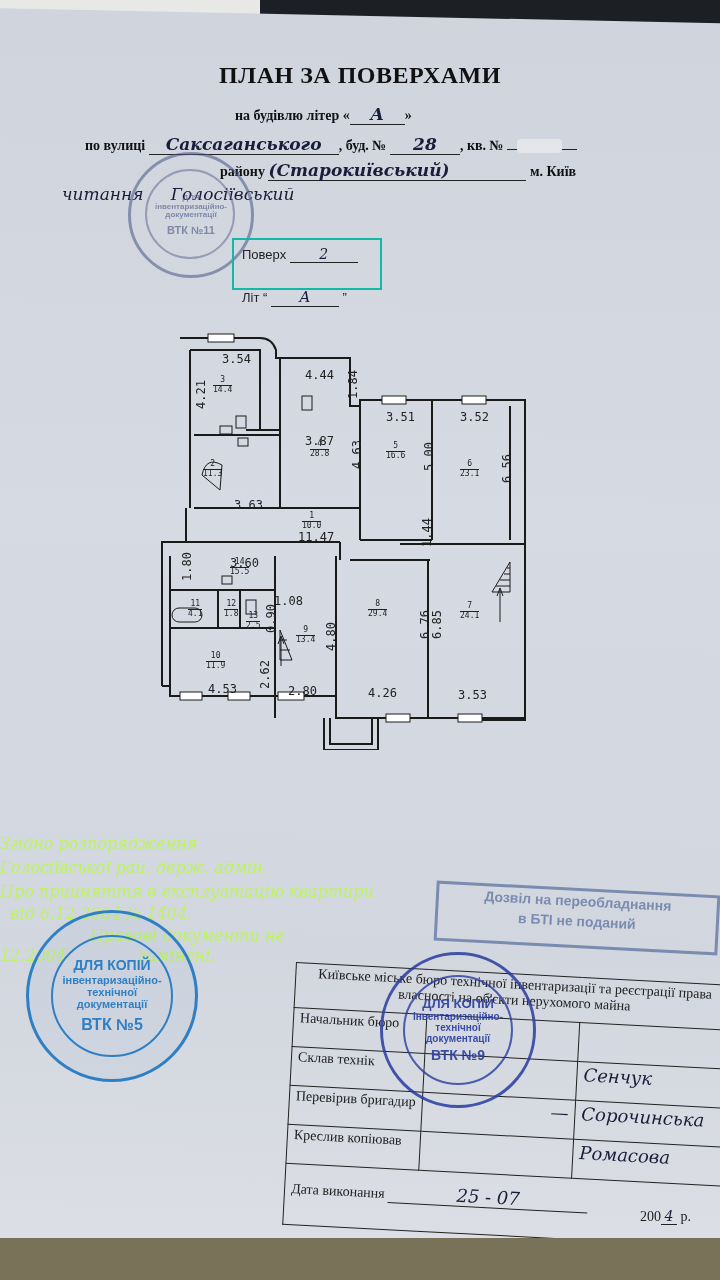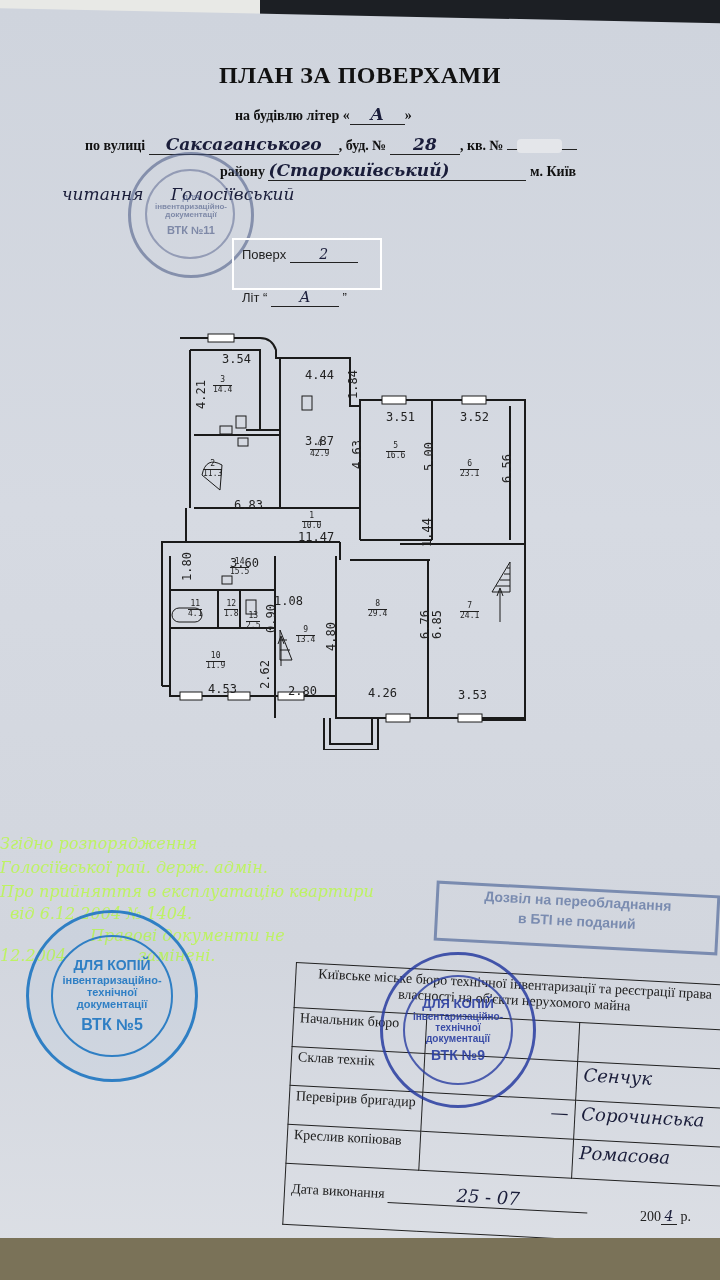--- a/index.html
+++ b/index.html
@@ -5,21 +5,21 @@
   html,body{margin:0;padding:0;}
   body{width:720px;height:1280px;position:relative;overflow:hidden;background:#6f6a55;font-family:"Liberation Serif",serif;}
   .bg-top{position:absolute;left:0;top:0;width:720px;height:40px;background:#1c1f24;}
   .bg-cloth{position:absolute;left:0;top:0;width:260px;height:50px;background:#e8e9e6;}
   .paper{position:absolute;left:-10px;top:8px;width:760px;height:1250px;background:linear-gradient(180deg,#cfd4dd 0%,#d6dae2 40%,#d2d6de 75%,#dcdfe5 100%);transform:rotate(1.2deg);transform-origin:0 0;}
   .abs{position:absolute;}
   .title{left:0;width:720px;top:62px;text-align:center;font-weight:bold;font-size:24px;color:#111;letter-spacing:0.5px;}
   .bold{font-weight:bold;font-size:14px;color:#111;}
   .hand{font-family:"DejaVu Serif",serif;font-style:italic;color:#1a1d3a;font-size:17px;}
   .uline{border-bottom:1px solid #222;display:inline-block;text-align:center;}
-  .floorbox{left:232px;top:238px;width:146px;height:48px;border:2px solid #ffffff;font-family:"Liberation Sans",sans-serif;font-size:13px;color:#222;}
+  .floorbox{left:232px;top:238px;width:146px;height:48px;border:2px solid #14b8a6;font-family:"Liberation Sans",sans-serif;font-size:13px;color:#222;}
   .stamp{border-radius:50%;border:3px solid;display:flex;flex-direction:column;align-items:center;justify-content:center;font-family:"Liberation Sans",sans-serif;font-weight:bold;text-align:center;line-height:1.1;}
   .stamp .inner{border-radius:50%;border:2px solid;position:absolute;}
   .room-label{position:absolute;font-family:"DejaVu Sans Mono",monospace;font-size:8px;color:#222;text-align:center;line-height:1;}
   .room-label .num{border-bottom:1px solid #222;display:block;padding-bottom:1px;}
   .dim{position:absolute;font-family:"DejaVu Sans Mono",monospace;font-size:12px;color:#222;}
   .dim.v{writing-mode:vertical-rl;transform:rotate(180deg);}
   .note{font-family:"DejaVu Serif",serif;font-style:italic;color:#bef264;font-size:16px;position:absolute;white-space:nowrap;}
   .rect-stamp{left:435px;top:888px;width:278px;height:54px;border:3px solid #6b7fa8;color:#6b7fa8;font-family:"Liberation Sans",sans-serif;font-weight:bold;font-size:14px;text-align:center;line-height:20px;transform:rotate(3deg);opacity:0.85;}
   table.sig{position:absolute;left:296px;top:962px;width:440px;border-collapse:collapse;font-family:"Liberation Serif",serif;font-size:14px;color:#222;transform:rotate(3deg);transform-origin:0 0;}
   table.sig td{border:1.5px solid #222;padding:2px 6px;vertical-align:top;height:34px;}
@@ -140,21 +140,21 @@
       <rect x="86" y="86" width="10" height="12"></rect>
       <rect x="70" y="96" width="12" height="8"></rect>
       <rect x="88" y="108" width="10" height="8"></rect>
       <rect x="152" y="66" width="10" height="14"></rect>
     </g>
   </svg>
 
   
   <div class="room-label" style="left:63px;top:46px;"><span class="num">3</span><span>14.4</span></div>
   <div class="room-label" style="left:53px;top:130px;"><span class="num">2</span><span>11.3</span></div>
-  <div class="room-label" style="left:160px;top:110px;"><span class="num">4</span><span>42.9</span></div>
+  <div class="room-label" style="left:160px;top:110px;"><span class="num">4</span><span>28.8</span></div>
   <div class="room-label" style="left:236px;top:112px;"><span class="num">5</span><span>16.6</span></div>
   <div class="room-label" style="left:310px;top:130px;"><span class="num">6</span><span>23.1</span></div>
   <div class="room-label" style="left:152px;top:182px;"><span class="num">1</span><span>10.0</span></div>
   <div class="room-label" style="left:80px;top:228px;"><span class="num">14</span><span>15.5</span></div>
   <div class="room-label" style="left:38px;top:270px;"><span class="num">11</span><span>4.1</span></div>
   <div class="room-label" style="left:74px;top:270px;"><span class="num">12</span><span>1.8</span></div>
   <div class="room-label" style="left:96px;top:282px;"><span class="num">13</span><span>2.5</span></div>
   <div class="room-label" style="left:146px;top:296px;"><span class="num">9</span><span>13.4</span></div>
   <div class="room-label" style="left:56px;top:322px;"><span class="num">10</span><span>11.9</span></div>
   <div class="room-label" style="left:218px;top:270px;"><span class="num">8</span><span>29.4</span></div>
@@ -164,21 +164,21 @@
   <div class="dim" style="left:72px;top:22px;">3.54</div>
   <div class="dim v" style="left:44px;top:50px;">4.21</div>
   <div class="dim" style="left:155px;top:38px;">4.44</div>
   <div class="dim v" style="left:196px;top:40px;">1.84</div>
   <div class="dim" style="left:155px;top:88px;margin-top:16px;">3.87</div>
   <div class="dim v" style="left:200px;top:110px;">4.63</div>
   <div class="dim" style="left:236px;top:80px;">3.51</div>
   <div class="dim v" style="left:272px;top:112px;">5.00</div>
   <div class="dim" style="left:310px;top:80px;">3.52</div>
   <div class="dim v" style="left:350px;top:124px;">6.56</div>
-  <div class="dim" style="left:84px;top:168px;">6.83</div>
+  <div class="dim" style="left:84px;top:168px;">3.63</div>
   <div class="dim" style="left:148px;top:200px;">11.47</div>
   <div class="dim v" style="left:270px;top:188px;">1.44</div>
   <div class="dim" style="left:80px;top:226px;">3.60</div>
   <div class="dim v" style="left:30px;top:222px;">1.80</div>
   <div class="dim" style="left:100px;top:264px;margin-left:24px;">1.08</div>
   <div class="dim v" style="left:114px;top:274px;">0.90</div>
   <div class="dim v" style="left:174px;top:292px;">4.80</div>
   <div class="dim v" style="left:108px;top:330px;">2.62</div>
   <div class="dim v" style="left:268px;top:280px;">6.76</div>
   <div class="dim v" style="left:280px;top:280px;">6.85</div>

